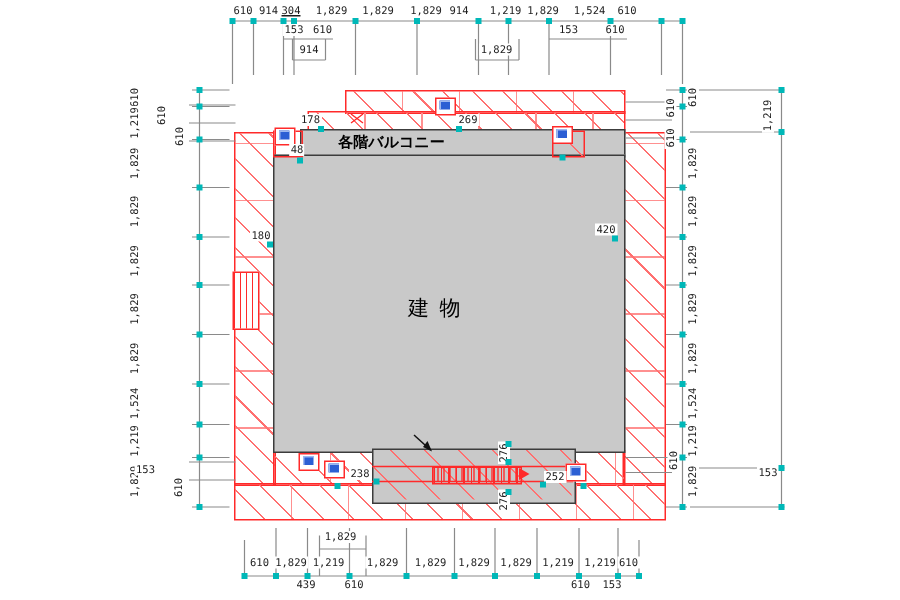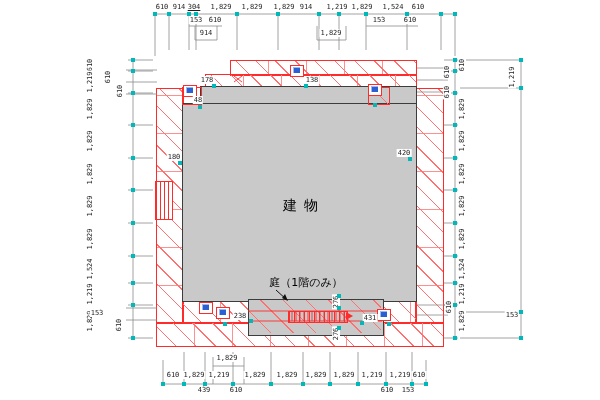--- a/index.html
+++ b/index.html
@@ -50,22 +50,22 @@
   <div class="hatch" style="left:182px;top:300px;width:233px;height:22px"></div>
   <div class="hatch" style="left:156px;top:322px;width:286px;height:23px"></div>
   <div id="stair-ladder" style="left:155px;top:181px;width:16px;height:37px"></div>
 
   <div class="solid" style="left:200px;top:86px;width:215px;height:17px"></div>
   <div class="solid" style="left:182px;top:103px;width:233px;height:197px"></div>
   <div class="solid" id="garden" style="left:248px;top:299px;width:134px;height:35px"></div>
   <div class="ghatch" style="left:249px;top:300px;width:132px;height:33px"></div>
   <div id="garden-ladder" style="left:288px;top:311px;width:58px;height:10px"></div>
 
-  <div class="jlabel" id="building-label" style="left:304px;top:206px">建物</div>
-  <div class="jlabel" id="garden-label" style="left:306px;top:282px">庭（1階のみ）</div>
+  <div class="jlabel" id="balcony-label" style="left:261px;top:95px">各階バルコニー</div>
+  <div class="jlabel" id="building-label" style="left:293px;top:206px">建物</div>
 
   <div id="svg-layer"><svg width="600" height="400" viewBox="0 0 600 400" xmlns="http://www.w3.org/2000/svg">
     <path d="M155 14 H455 M133 60 V338 M455 60 V338 M521 60 V338 M163 384 H426 M189 26 H222 M366 26 H418 M195 40 H217 M317 40 H346 M195 26 V40 M217 26 V40 M317 26 V40 M346 26 V40 M213 366 H244 M213 357 V384 M244 357 V384 M169 14 V50 M189 14 V50 M196 14 V50 M237 14 V50 M278 14 V50 M319 14 V50 M339 14 V50 M366 14 V50 M407 14 V50 M441 14 V50 M155 14 V56 M455 14 V56 M184 352 V384 M205 352 V384 M233 352 V384 M271 352 V384 M303 352 V384 M330 352 V384 M358 352 V384 M386 352 V384 M412 352 V384 M163 360 V384 M426 360 V384 M128 60 H153 M444 60 H458 M128 71 H153 M444 71 H458 M128 93 H153 M444 93 H458 M128 125 H153 M444 125 H458 M128 158 H153 M444 158 H458 M128 190 H153 M444 190 H458 M128 223 H153 M444 223 H458 M128 256 H153 M444 256 H458 M128 283 H153 M444 283 H458 M128 305 H153 M444 305 H458 M128 338 H153 M444 338 H458 M460 60 H523 M460 88 H523 M460 312 H523 M460 338 H523 M126 70 H157 M126 82 H157 M126 94 H157 M126 308 H157 M126 320 H157 M417 68 H448 M417 80 H448 M417 92 H448 M417 305 H448 M417 315 H448 " stroke="#8a8a8a" stroke-width="0.8" fill="none"></path>
     <path d="M248 311 H382 M248 321 H382 M234 76 L242 82 M234 82 L242 76 M292 311 V321 M296 311 V321 M300 311 V321 M304 311 V321 M308 311 V321 M312 311 V321 M316 311 V321 M320 311 V321 M324 311 V321 M328 311 V321 M332 311 V321 M336 311 V321 M340 311 V321 M344 311 V321 " stroke="#ff2a2a" stroke-width="0.9" fill="none"></path>
     <polygon points="346,312 346,320 353,316" fill="#ff2a2a"></polygon>
     <g>
       <line x1="276" y1="290" x2="287" y2="300" stroke="#111" stroke-width="1"></line>
       <polygon points="288,301 282,298 285,294" fill="#111"></polygon>
     </g>
   </svg></div>
@@ -124,25 +124,25 @@
     <span class="dim v" style="left: 120px; top: 91px;">610</span>
     <span class="dim" style="left: 97px; top: 313px;">153</span>
     <span class="dim v" style="left: 119px; top: 325px;">610</span>
     <span class="dim v" style="left: 512px; top: 77px;">1,219</span>
     <span class="dim" style="left: 512px; top: 315px;">153</span>
     <span class="dim v" style="left: 447px; top: 72px;">610</span>
     <span class="dim v" style="left: 447px; top: 92px;">610</span>
     <span class="dim v" style="left: 449px; top: 307px;">610</span>
     <span class="dim" style="left: 207px; top: 80px;">178</span>
     <span class="dim" style="left: 198px; top: 100px;">48</span>
-    <span class="dim" style="left: 312px; top: 80px;">138</span>
+    <span class="dim" style="left: 312px; top: 80px;">269</span>
     <span class="dim" style="left: 174px; top: 157px;">180</span>
     <span class="dim" style="left: 404px; top: 153px;">420</span>
     <span class="dim" style="left: 240px; top: 316px;">238</span>
-    <span class="dim" style="left: 370px; top: 318px;">431</span>
+    <span class="dim" style="left: 370px; top: 318px;">252</span>
     <span class="dim v" style="left: 336px; top: 302px;">276</span>
     <span class="dim v" style="left: 336px; top: 334px;">276</span>
     <div class="tick" style="left: 155px; top: 14px;"></div>
     <div class="tick" style="left: 169px; top: 14px;"></div>
     <div class="tick" style="left: 189px; top: 14px;"></div>
     <div class="tick" style="left: 196px; top: 14px;"></div>
     <div class="tick" style="left: 237px; top: 14px;"></div>
     <div class="tick" style="left: 278px; top: 14px;"></div>
     <div class="tick" style="left: 319px; top: 14px;"></div>
     <div class="tick" style="left: 339px; top: 14px;"></div>

